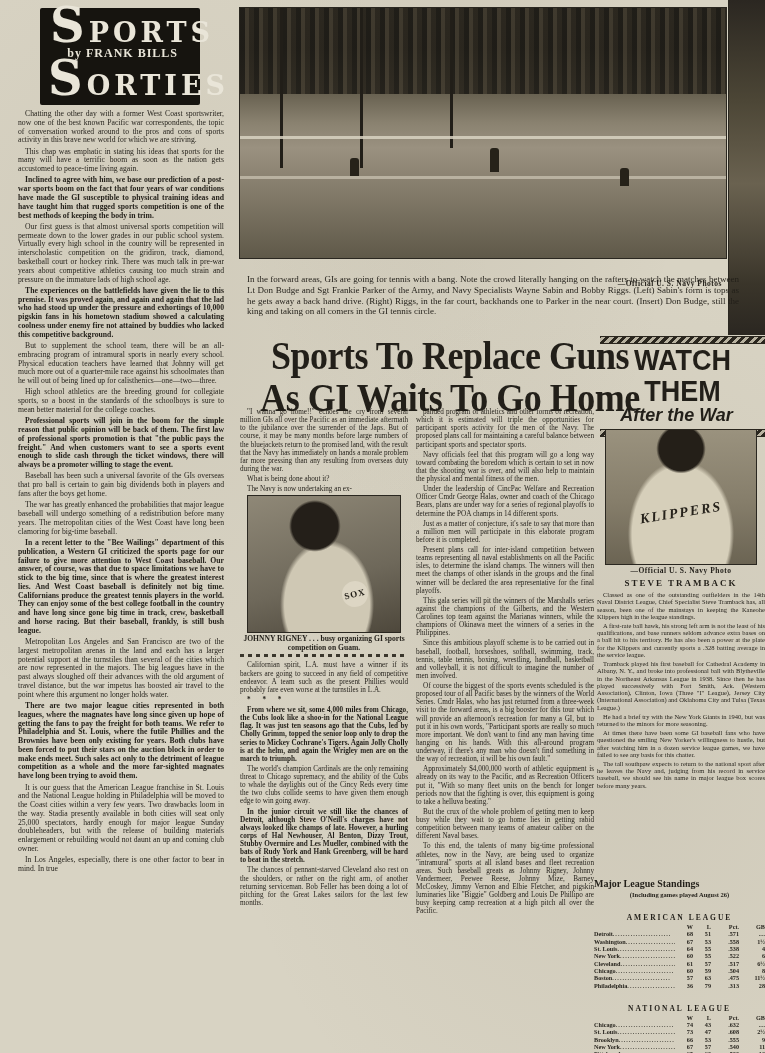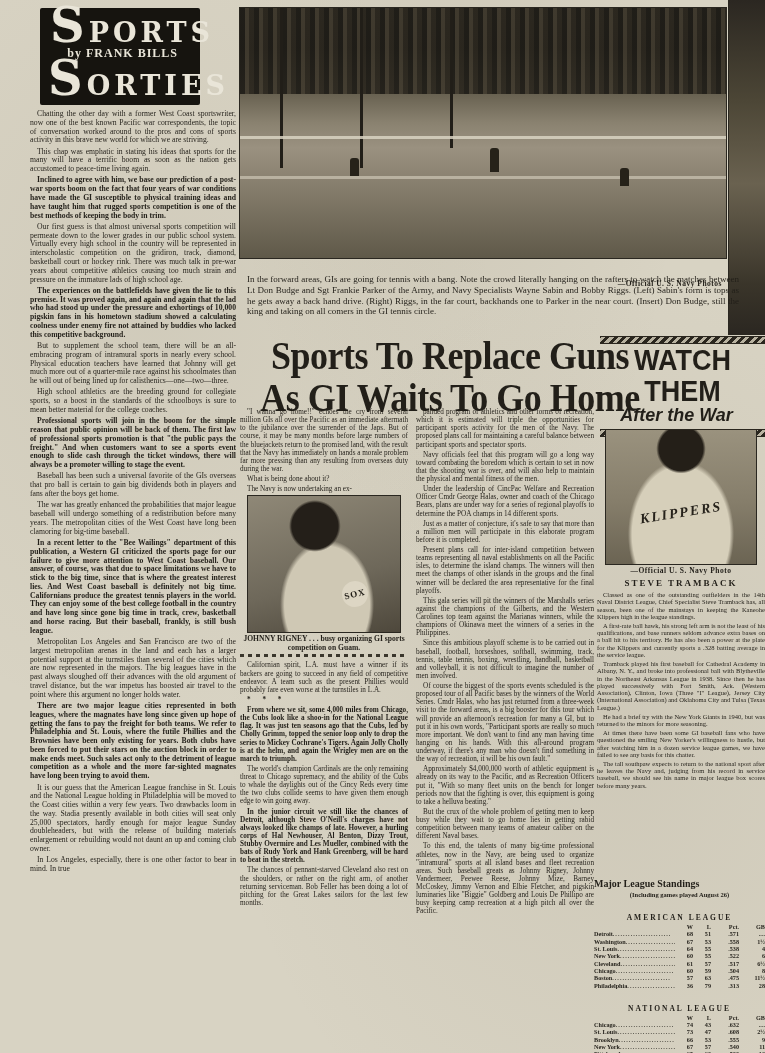--- a/index.html
+++ b/index.html
@@ -16,21 +16,21 @@
     color:#e9e5d8;padding:2px 8px;box-sizing:border-box;}
   .mast-line{display:block;font-family:"DejaVu Serif",serif;font-weight:bold;font-size:27px;
     letter-spacing:4px;line-height:30px;white-space:nowrap;}
   .mast-line::first-letter{font-size:48px;}
   .mast-l1{margin-left:2px;}
   .mast-l2{text-align:right;margin-top:2px;}
   .mast-byline{display:block;text-align:right;font-size:12px;font-weight:bold;letter-spacing:1px;
     margin:-2px 14px 0 0;}
 
   
-  .leftcol{left:30px;top:110px;width:206px;height:928px;overflow:hidden;font-family:Liberation Serif, serif;}
+  .leftcol{left:18px;top:110px;width:206px;height:928px;overflow:hidden;font-family:Liberation Serif, serif;}
   .leftcol p{font-size:7.7px;line-height:1.14;text-align:justify;text-indent:7px;margin:0 0 2.5px 0;}
   p.bold{font-weight:bold;}
   p.stars{text-align:center;text-indent:0;font-weight:bold;letter-spacing:5px;margin:2px 0;}
 
   
   .main-photo{left:240px;top:8px;width:486px;height:250px;background:
     linear-gradient(180deg,#3a362c 0%,#2d2a22 16%,#565040 28%,#8a8270 46%,#9a9180 56%,#7d7564 78%,#5f5949 100%);
     box-shadow:0 0 0 1px #2a2720;}
   .crowd{position:absolute;left:0;top:0;width:100%;height:86px;opacity:.9;background:
     repeating-linear-gradient(90deg,#1d1b16 0 5px,#403a2e 5px 9px,#2a261e 9px 14px);}

